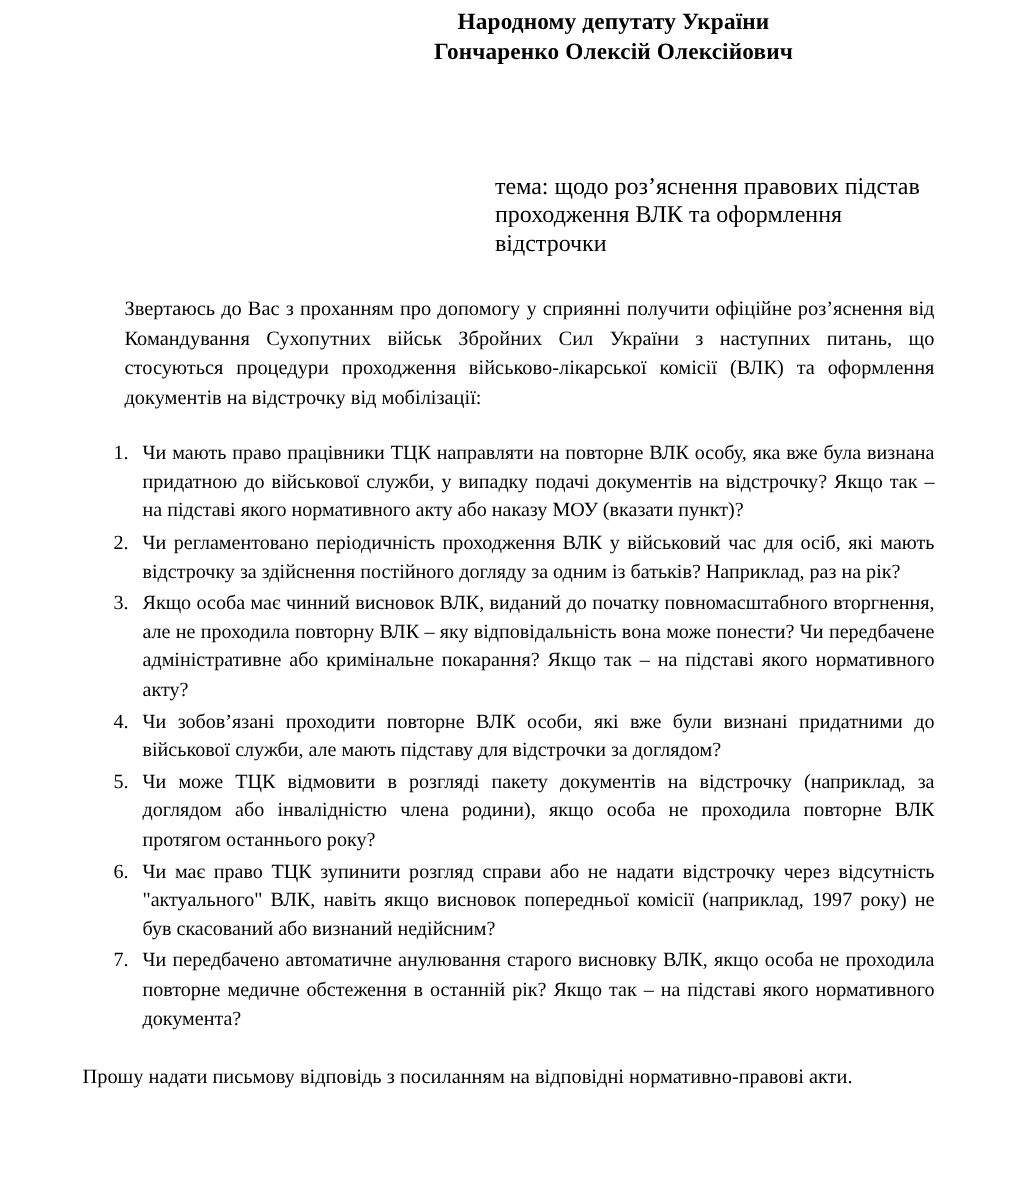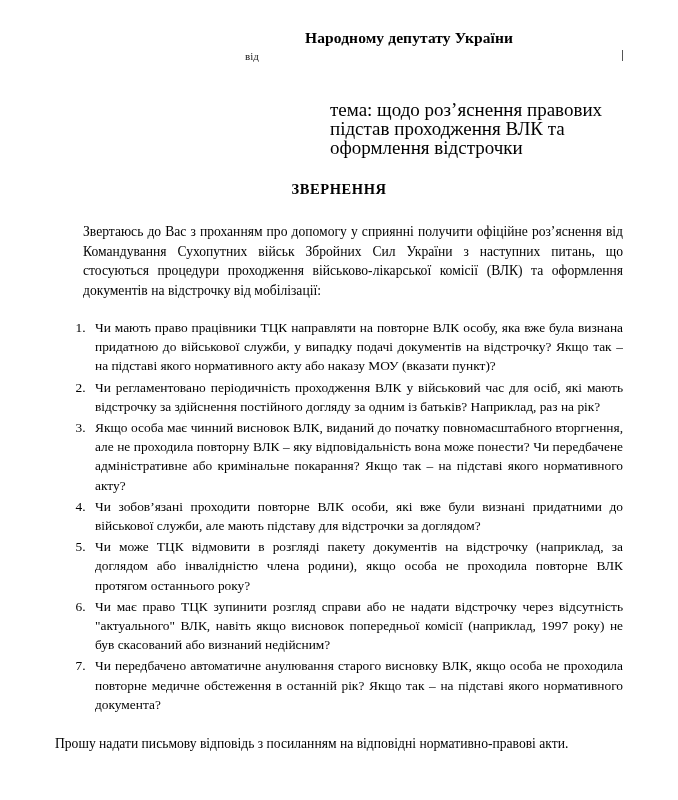--- a/index.html
+++ b/index.html
@@ -16,21 +16,21 @@
     overflow: hidden;
   }
   .page {
     width: 678px;
     height: 800px;
     position: relative;
     box-sizing: border-box;
     padding: 0 55px;
   }
   .addressee {
-    margin-top: 28px;
+    margin-top: 5px;
     text-align: center;
     padding-left: 140px;
   }
   .addressee-line {
     font-weight: bold;
     font-size: 15.5px;
     line-height: 20px;
     letter-spacing: 0.1px;
     white-space: nowrap;
   }
@@ -69,23 +69,23 @@
   .redaction::before {
     content: "";
     position: absolute;
     left: 0;
     right: 0;
     top: 5px;
     height: 1px;
     background: transparent;
   }
   .subject {
-    margin-top: 38px;
+    margin-top: 70px;
     padding-left: 275px;
-    font-size: 19px;
+    font-size: 16px;
     line-height: 19px;
   }
   .title {
     margin-top: 24px;
     text-align: center;
     font-weight: bold;
     font-size: 14.5px;
     letter-spacing: 0.6px;
   }
   .salutation {
@@ -119,30 +119,26 @@
     line-height: 19.5px;
   }
 </style>
 </head>
 <body>
 
 <div class="page">
 
   <div class="addressee">
     <div class="addressee-line first">Народному депутату України</div>
+    <div class="addressee-line second">Гончаренко Олексій Олексійович</div>
   </div>
 
-  <div class="from-row">
-    <span class="from-label">від</span>
-    <span class="redaction"></span>
-  </div>
 
   <div class="subject">тема: щодо роз’яснення правових підстав проходження ВЛК та оформлення відстрочки</div>
 
-  <div class="title">ЗВЕРНЕННЯ</div>
 
 
   <div class="intro">Звертаюсь до Вас з проханням про допомогу у сприянні получити офіційне роз’яснення від Командування Сухопутних військ Збройних Сил України з наступних питань, що стосуються процедури проходження військово-лікарської комісії (ВЛК) та оформлення документів на відстрочку від мобілізації:</div>
 
   <ol class="questions">
     <li>Чи мають право працівники ТЦК направляти на повторне ВЛК особу, яка вже була визнана придатною до військової служби, у випадку подачі документів на відстрочку? Якщо так – на підставі якого нормативного акту або наказу МОУ (вказати пункт)?</li>
     <li>Чи регламентовано періодичність проходження ВЛК у військовий час для осіб, які мають відстрочку за здійснення постійного догляду за одним із батьків? Наприклад, раз на рік?</li>
     <li>Якщо особа має чинний висновок ВЛК, виданий до початку повномасштабного вторгнення, але не проходила повторну ВЛК – яку відповідальність вона може понести? Чи передбачене адміністративне або кримінальне покарання? Якщо так – на підставі якого нормативного акту?</li>
     <li>Чи зобов’язані проходити повторне ВЛК особи, які вже були визнані придатними до військової служби, але мають підставу для відстрочки за доглядом?</li>
     <li>Чи може ТЦК відмовити в розгляді пакету документів на відстрочку (наприклад, за доглядом або інвалідністю члена родини), якщо особа не проходила повторне ВЛК протягом останнього року?</li>

